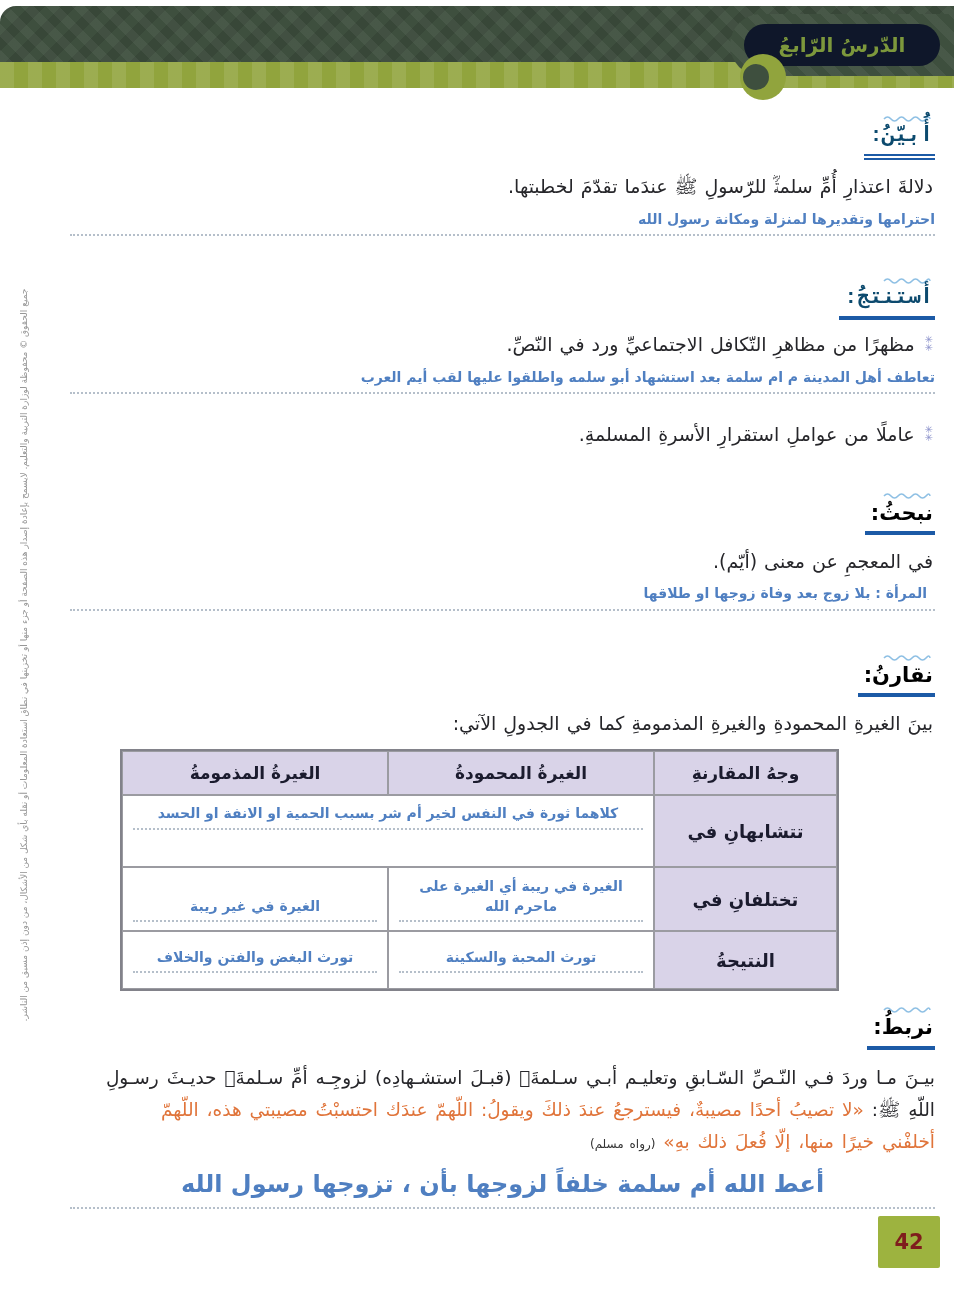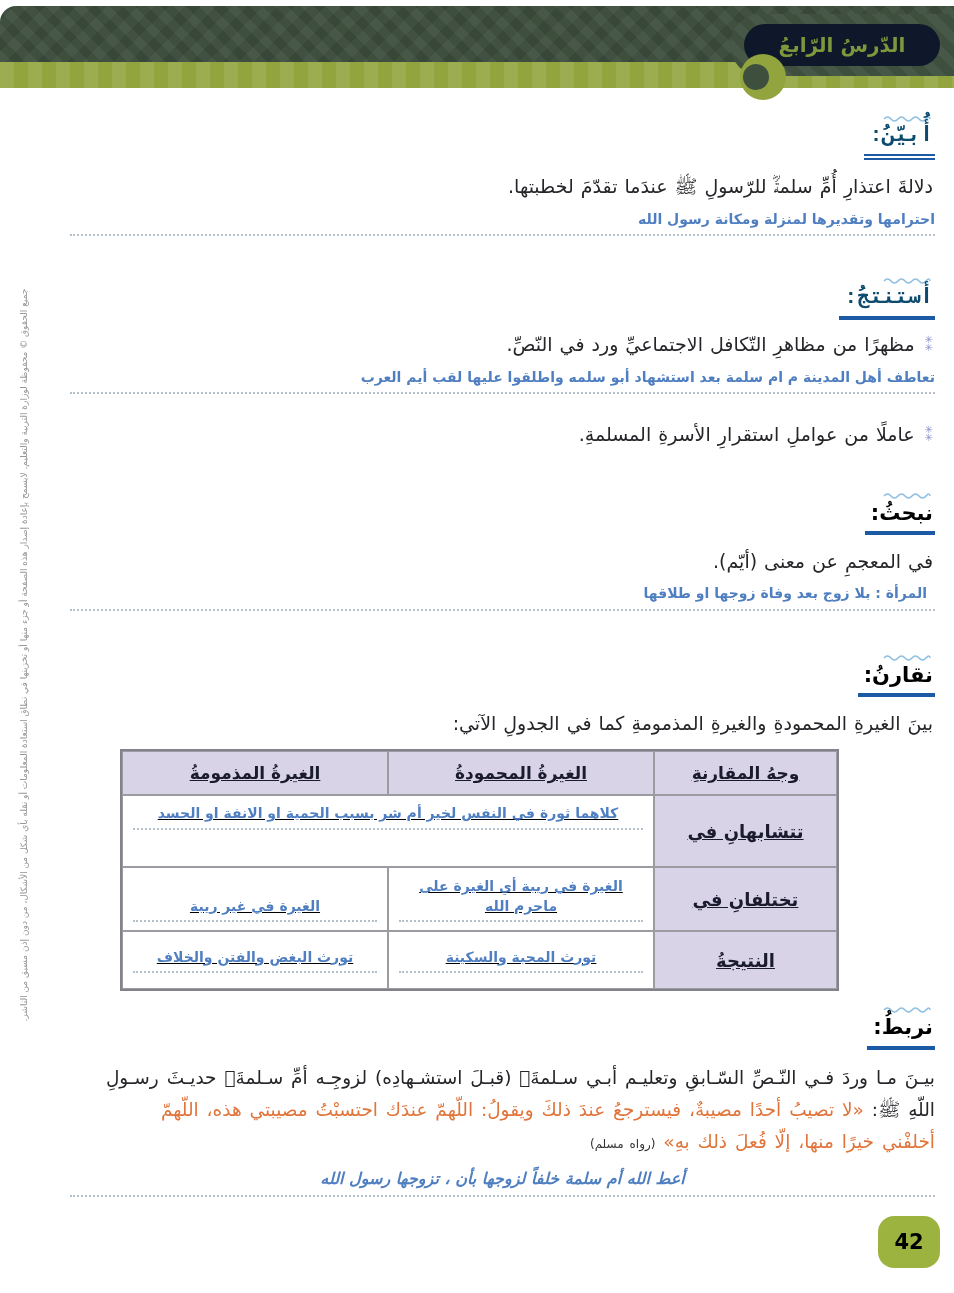--- a/index.html
+++ b/index.html
@@ -68,43 +68,43 @@
     display:inline-flex;flex-direction:column;color:#8e94cc;font-size:10px;line-height:8px;
     margin:6px 2px 0 10px;
   }
   .bullet-row .prompt{margin:0;}
   
   .ctable{
     width:715px;margin:12px 96px 0 0;border:2px solid #82828a;
     display:grid;grid-template-columns:183px 266px 266px;grid-template-rows:44px 72px 64px 58px;
     direction:rtl;background:#fff;
   }
-  .ctable > div{border:1px solid #9b9ba1;box-sizing:border-box;text-decoration:underline;}
+  .ctable > div{border:1px solid #9b9ba1;box-sizing:border-box;}
   .th,.ta{
     background:#d9d3e8;display:flex;align-items:center;justify-content:center;
     font-weight:bold;color:#1b1b2e;
   }
   .th{font-size:17px;}
   .ta{font-size:18px;}
   .tc{display:flex;align-items:center;justify-content:center;flex-direction:column;padding:4px 12px;}
   .tc.toppos{justify-content:flex-start;padding-top:8px;}
   .tc.bottom{justify-content:flex-end;padding-bottom:8px;}
   .merged{grid-column:span 2;}
   .blue-ans{
     display:block;width:100%;text-align:center;color:#4f7fc1;font-weight:bold;font-size:14px;
     border-bottom:2px dotted #b5bfca;padding:0 2px 4px;line-height:1.4;
   }
   
   .hadith{margin-top:12px;font-size:18.5px;line-height:1.75;color:#26262a;word-spacing:2px;}
   .hadith .orange{color:#e0743a;}
   .hadith .src{font-size:12px;color:#333;}
   
   .page-badge{
-    position:absolute;right:14px;top:1216px;width:62px;height:52px;border-radius:16px;background:#9db33f;
-    display:flex;align-items:center;justify-content:center;color:#000000;font-weight:bold;font-size:21px;
+    position:absolute;right:14px;top:1216px;width:62px;height:52px;border-radius:2px;background:#9db33f;
+    display:flex;align-items:center;justify-content:center;color:#7f1d1d;font-weight:bold;font-size:21px;
   }
   svg{display:block;}
 </style>
 </head>
 <body>
 
 <div class="page">
 
   <div class="top-banner">
     <div class="band-dark"></div>
@@ -218,21 +218,21 @@
         <div><span>بيـنَ مـا وردَ فـي النّـصِّ السّـابقِ وتعليـم أبـي سـلمةَؓ (قبـلَ استشـهادِه) لزوجِـه أمِّ سـلمةَؓ حديـثَ رسـولِ</span></div>
         <div>
           <span>اللّهِ ﷺ:</span>
           <span class="orange">«لا تصيبُ أحدًا مصيبةٌ، فيسترجعُ عندَ ذلكَ ويقولُ: اللّهمّ عندَك احتسبْتُ مصيبتي هذه، اللّهمّ</span>
         </div>
         <div>
           <span class="orange">أخلفْني خيرًا منها، إلّا فُعلَ ذلك بهِ»</span>
           <span class="src">(رواه مسلم)</span>
         </div>
       </div>
-      <div class="answer center" style="font-size:16px;font-style:italic;">أعط الله أم سلمة خلفاً لزوجها بأن ، تزوجها رسول الله</div>
+      <div class="answer center" style="font-size:24px;">أعط الله أم سلمة خلفاً لزوجها بأن ، تزوجها رسول الله</div>
     </section>
 
   </div>
 
   <div class="page-badge">
     <span>42</span>
   </div>
 
 </div>
 

